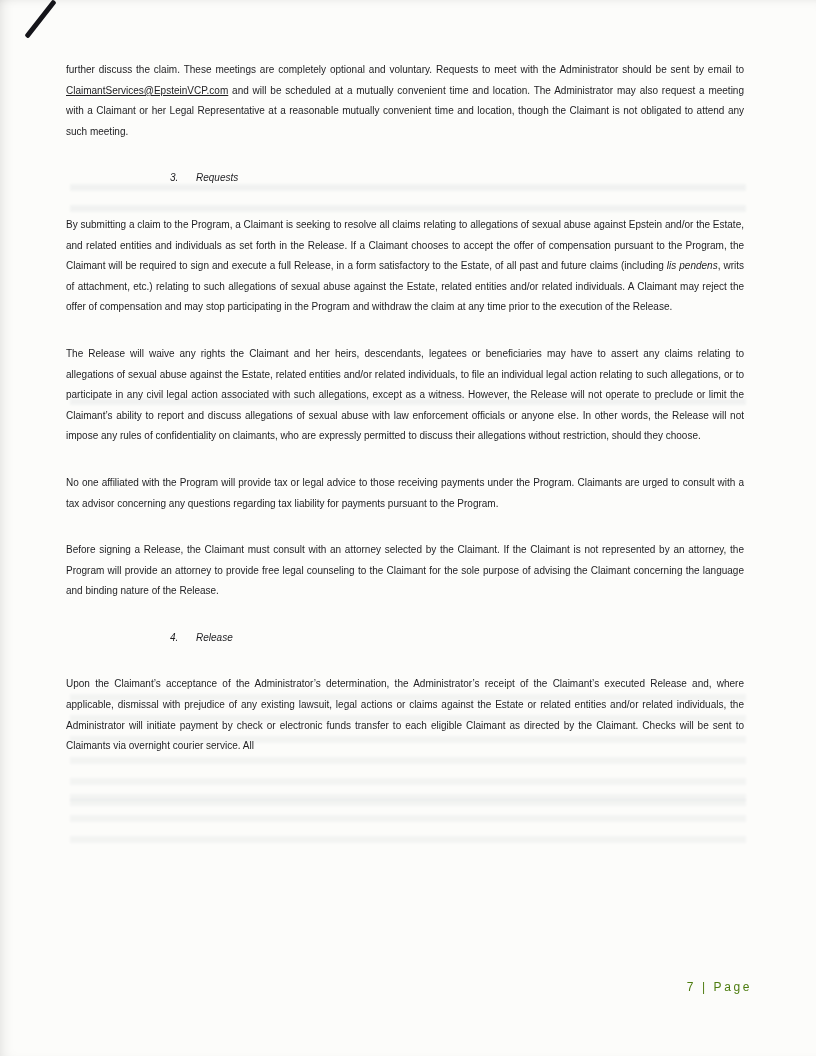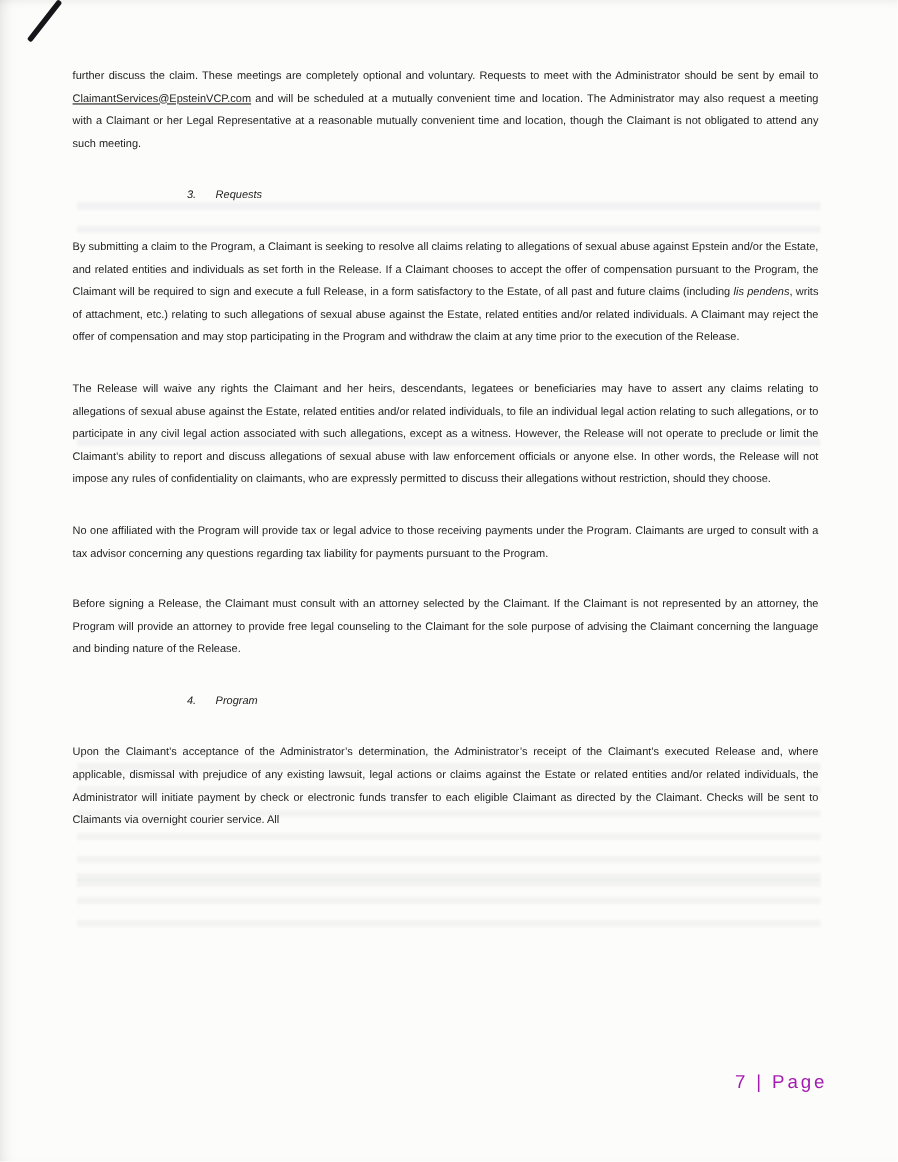--- a/index.html
+++ b/index.html
@@ -36,23 +36,23 @@
   }
   .para { margin-bottom: 26px; text-align: justify; }
   .heading { margin: 8px 0 26px 104px; font-style: italic; }
   .h-num { display: inline-block; min-width: 26px; }
   .underline { text-decoration: underline; }
   .italic { font-style: italic; }
   .footer {
     position: absolute;
     right: 64px;
     bottom: 62px;
-    font-size: 17px;
+    font-size: 12px;
     letter-spacing: 2.6px;
-    color: #a21caf;
+    color: #4d7c0f;
   }
   .bleed {
     position: absolute;
     left: 70px;
     right: 70px;
     pointer-events: none;
     opacity: 0.06;
     filter: blur(1px);
     background: repeating-linear-gradient(
       to bottom,
@@ -76,18 +76,18 @@
   <div class="bleed bleed-3"></div>
   <div class="bleed bleed-4"></div>
 
   <div class="content">
       <p class="para"><span>further discuss the claim.  These meetings are completely optional and voluntary.  Requests to meet with the Administrator should be sent by email to </span><span class="underline">ClaimantServices@EpsteinVCP.com</span><span> and will be scheduled at a mutually convenient time and location.  The Administrator may also request a meeting with a Claimant or her Legal Representative at a reasonable mutually convenient time and location, though the Claimant is not obligated to attend any such meeting.</span></p>
       <div class="heading"><span class="h-num">3.</span><span class="h-label">Requests</span></div>
       <p class="para"><span>By submitting a claim to the Program, a Claimant is seeking to resolve all claims relating to allegations of sexual abuse against Epstein and/or the Estate, and related entities and individuals as set forth in the Release. If a Claimant chooses to accept the offer of compensation pursuant to the Program, the Claimant will be required to sign and execute a full Release, in a form satisfactory to the Estate, of all past and future claims (including </span><span class="italic">lis pendens</span><span>, writs of attachment, etc.) relating to such allegations of sexual abuse against the Estate, related entities and/or related individuals.  A Claimant may reject the offer of compensation and may stop participating in the Program and withdraw the claim at any time prior to the execution of the Release.</span></p>
       <p class="para"><span>The Release will waive any rights the Claimant and her heirs, descendants, legatees or beneficiaries may have to assert any claims relating to allegations of sexual abuse against the Estate, related entities and/or related individuals, to file an individual legal action relating to such allegations, or to participate in any civil legal action associated with such allegations, except as a witness.  However, the Release will not operate to preclude or limit the Claimant’s ability to report and discuss allegations of sexual abuse with law enforcement officials or anyone else.  In other words, the Release will not impose any rules of confidentiality on claimants, who are expressly permitted to discuss their allegations without restriction, should they choose.</span></p>
       <p class="para"><span>No one affiliated with the Program will provide tax or legal advice to those receiving payments under the Program.  Claimants are urged to consult with a tax advisor concerning any questions regarding tax liability for payments pursuant to the Program.</span></p>
       <p class="para"><span>Before signing a Release, the Claimant must consult with an attorney selected by the Claimant.  If the Claimant is not represented by an attorney, the Program will provide an attorney to provide free legal counseling to the Claimant for the sole purpose of advising the Claimant concerning the language and binding nature of the Release.</span></p>
-      <div class="heading"><span class="h-num">4.</span><span class="h-label">Program</span></div>
+      <div class="heading"><span class="h-num">4.</span><span class="h-label">Release</span></div>
       <p class="para"><span>Upon the Claimant’s acceptance of the Administrator’s determination, the Administrator’s receipt of the Claimant’s executed Release and, where applicable, dismissal with prejudice of any existing lawsuit, legal actions or claims against the Estate or related entities and/or related individuals, the Administrator will initiate payment by check or electronic funds transfer to each eligible Claimant as directed by the Claimant.  Checks will be sent to Claimants via overnight courier service.  All</span></p>
     </div>
 
   <div class="footer">7 | Page</div>
 </div>
 
 </body></html>

